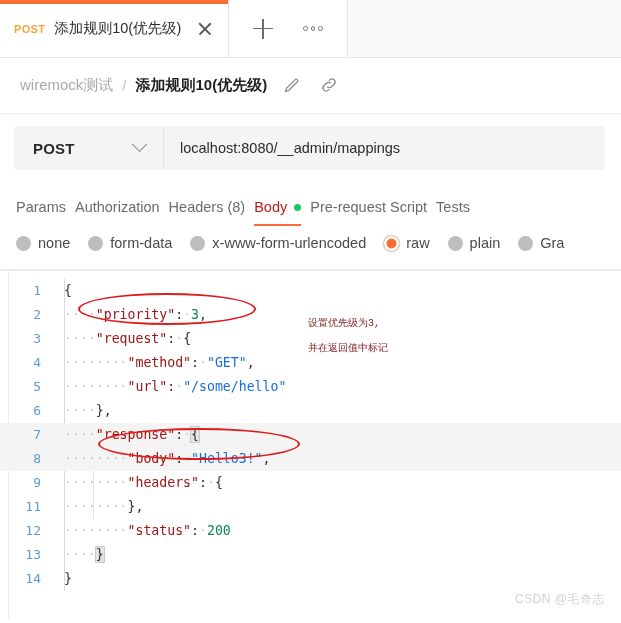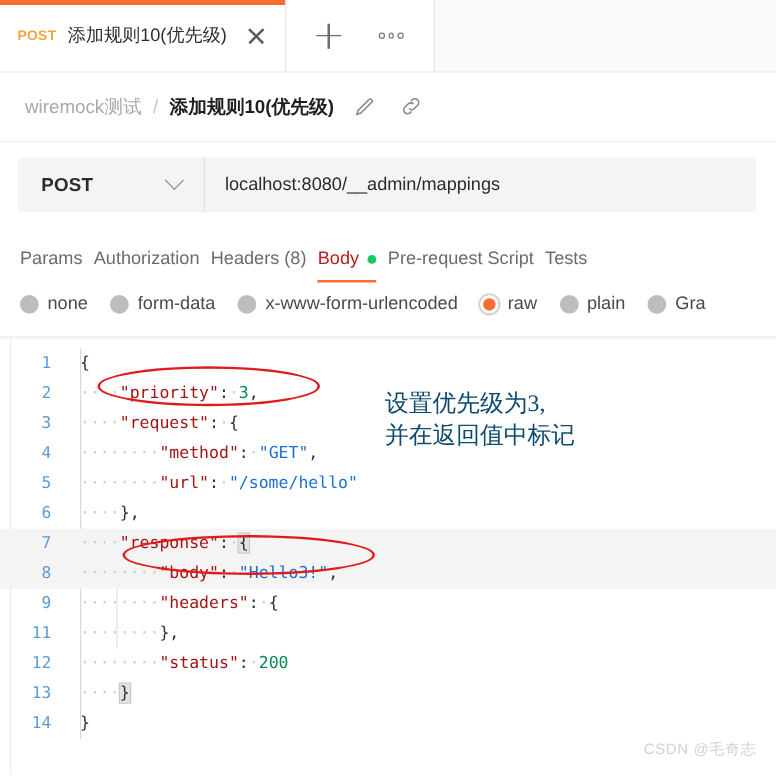--- a/index.html
+++ b/index.html
@@ -251,24 +251,24 @@
   .k { color: #a31515; }
   .p { color: #333333; }
   .s { color: #1a6fd4; }
   .n { color: #0a8a4f; }
   .dot { color: #cfcfcf; }
   .brace-hl { background: #e3e3e3; outline: 1px solid #c9c9c9; }
 
   
   .annot {
     position: absolute;
-    color: #0c4a6e;
-    font-size: 19px;
+    color: #7f1d1d;
+    font-size: 10px;
     line-height: 25px;
-    font-family: Liberation Serif, serif;
+    font-family: Liberation Mono, monospace;
     white-space: nowrap;
   }
   .ellipse {
     position: absolute;
     border: 2.2px solid #e01b1b;
     border-radius: 50%;
     pointer-events: none;
   }
   .watermark {
     position: absolute;

